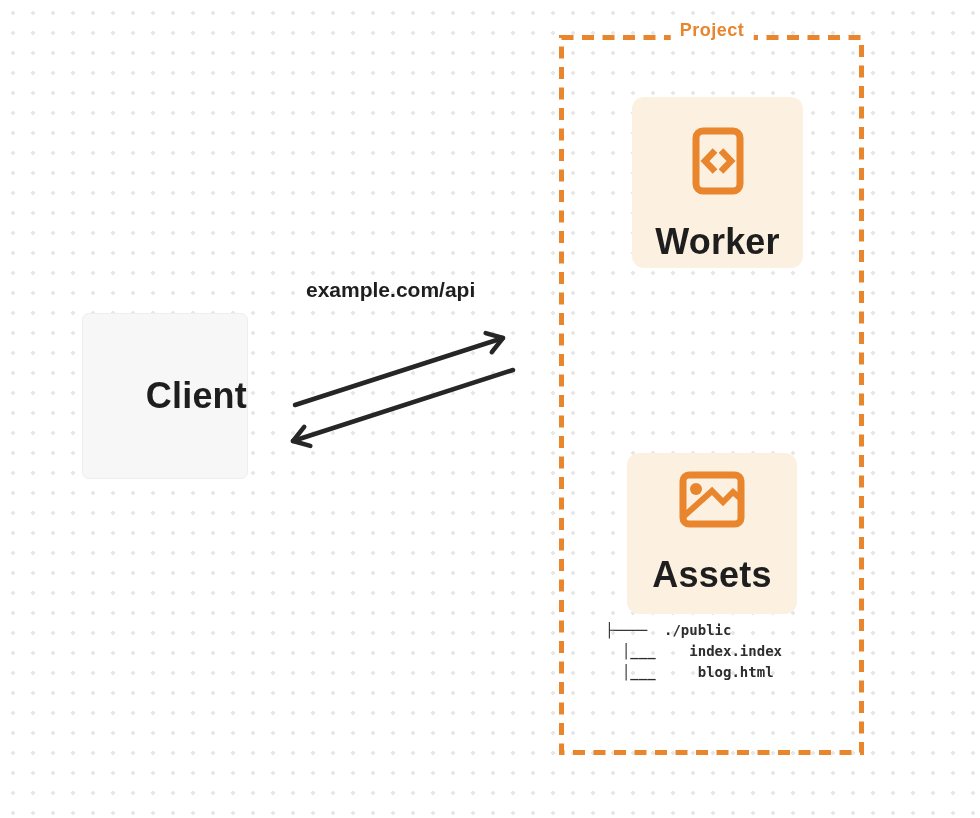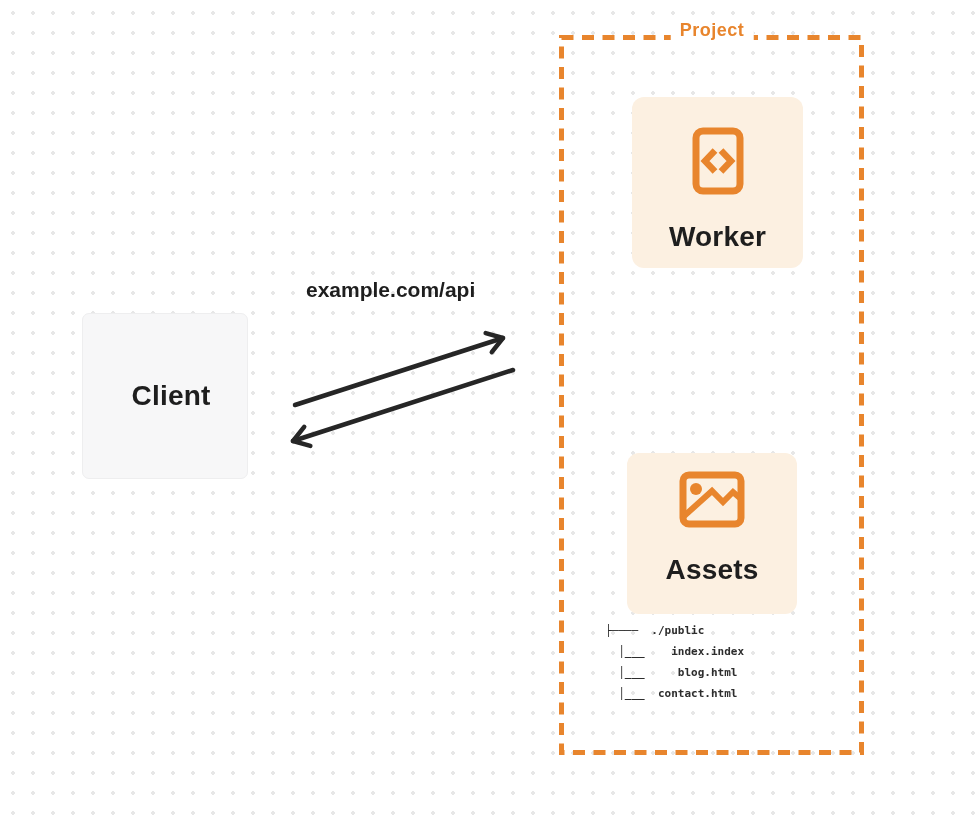--- a/index.html
+++ b/index.html
@@ -23,24 +23,24 @@
     background-position:3px 3px;
     overflow:hidden;
   }
   
   .client-box{
     position:absolute;left:82px;top:313px;
     width:166px;height:166px;
     background:var(--client-fill);
     border:1px solid #EEEEEF;
     border-radius:7px;
-    display:flex;align-items:center;justify-content:center;padding-left:12px;
+    display:flex;align-items:center;justify-content:flex-end;padding-left:12px;
   }
   .node-label{
-    font-size:28px;font-weight:bold;color:#1E1E1E;
+    font-size:36px;font-weight:bold;color:#1E1E1E;
     letter-spacing:0.2px;
   }
   
   .api-label{
     position:absolute;left:306px;top:278px;
     font-size:21px;font-weight:bold;color:#1E1E1E;
   }
   
   svg.arrows{position:absolute;left:0;top:0;}
   
@@ -63,21 +63,21 @@
   }
   .card.worker{left:632px;top:97px;width:171px;height:171px;padding-top:30px;}
   .card.assets{left:627px;top:453px;width:170px;height:161px;padding-top:18px;}
   .card.worker .node-label{margin-top:26px;}
   .card.assets .node-label{margin-top:26px;}
   .icon-wrap{line-height:0;}
   
   .file-tree{
     position:absolute;left:605px;top:620px;
     font-family:"DejaVu Sans Mono","Liberation Mono",monospace;
-    font-size:11px;font-weight:600;
+    font-size:14px;font-weight:600;
     line-height:21px;
     color:#2D2D2D;
   }
   .tree-line{display:block;white-space:pre;}
 </style>
 </head>
 <body>
 
 <div class="canvas">
 
@@ -117,15 +117,15 @@
     <span class="icon-wrap">
       <svg width="66" height="57" viewBox="0 0 66 57">
         <rect x="4" y="4" width="58" height="49" rx="6" fill="none" stroke="#E8852D" stroke-width="7"></rect>
         <circle cx="17" cy="18" r="6" fill="#E8852D"></circle>
         <polyline points="4,46 33,20 44,31 54,21 62,28" fill="none" stroke="#E8852D" stroke-width="6"></polyline>
       </svg>
     </span>
     <span class="node-label">Assets</span>
   </div>
 
-  <pre class="file-tree"><span class="tree-line">├────  ./public</span><span class="tree-line">  │___    index.index</span><span class="tree-line">  │___     blog.html</span><span class="tree-line">  │___  contact.html</span></pre>
+  <pre class="file-tree"><span class="tree-line">├────  ./public</span><span class="tree-line">  │___    index.index</span><span class="tree-line">  │___     blog.html</span></pre>
 
 </div>
 
 </body></html>

